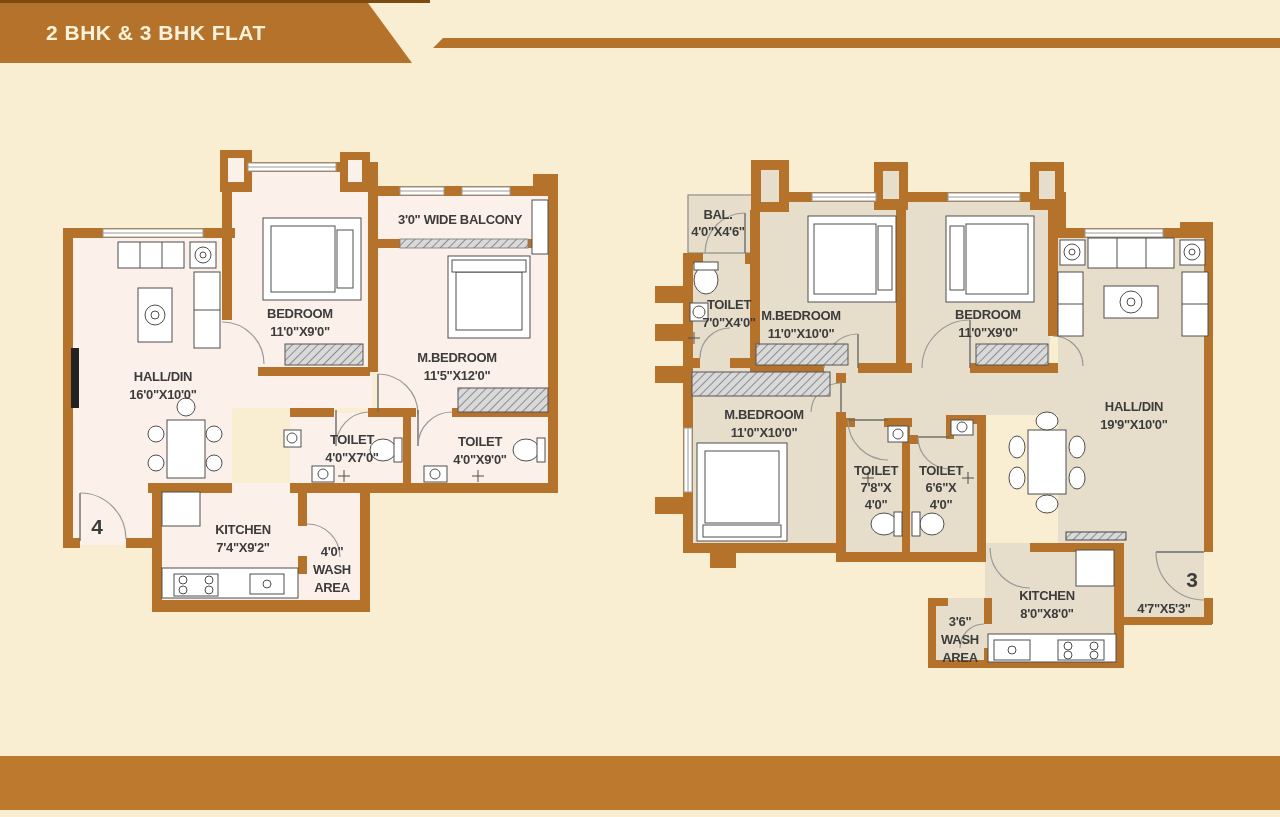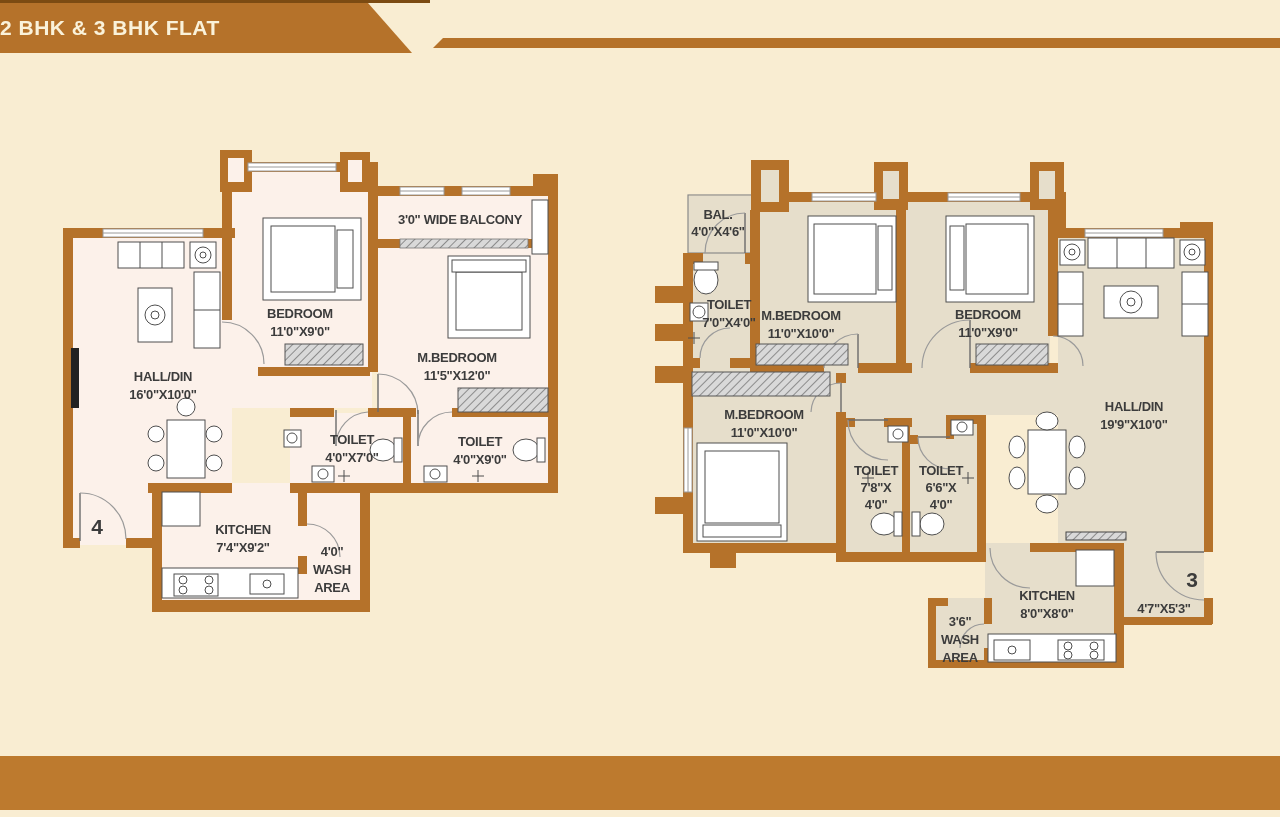--- a/index.html
+++ b/index.html
@@ -4,23 +4,23 @@
 <style>
   :root{
     --page_bg:#f9edd2; --band:#bd7a2e; --banner:#b5722a; --banner_text:#faf2da;
     --wall:#b5722a; --left_floor:#fcf1ea; --right_floor:#e6decb; --text:#3c3c3c;
     --line:#4f4f4f; --top_line:#7c4b12;
   }
   html,body{margin:0;padding:0;}
   body{width:1280px;height:817px;position:relative;overflow:hidden;
        background:var(--page_bg);font-family:"Liberation Sans",sans-serif;}
   .topline{position:absolute;left:0;top:0;width:430px;height:3px;background:var(--top_line);}
-  .banner{position:absolute;left:0;top:3px;width:418px;height:50px;background:var(--banner);
+  .banner{position:absolute;left:0;top:3px;width:418px;height:60px;background:var(--banner);
           clip-path:polygon(0 0,368px 0,412px 100%,0 100%);
-          display:flex;align-items:center;box-sizing:border-box;}
+          display:flex;align-items:center;padding-left:46px;box-sizing:border-box;}
   .banner span{color:var(--banner_text);font-size:21px;font-weight:bold;letter-spacing:.5px;}
   .stripe{position:absolute;left:433px;top:38px;width:847px;height:10px;background:var(--banner);
           clip-path:polygon(10px 0,100% 0,100% 100%,0 100%);}
   .band{position:absolute;left:0;top:756px;width:1280px;height:54px;background:var(--band);}
   svg{position:absolute;}
   .plan-left{left:55px;top:140px;}
   .plan-right{left:640px;top:140px;}
   .rm{font:700 13px "Liberation Sans",sans-serif;fill:var(--text);text-anchor:middle;letter-spacing:-.3px;}
   .un{font:700 21px "Liberation Sans",sans-serif;fill:var(--text);text-anchor:middle;}
   .fu{fill:#ffffff;stroke:var(--line);stroke-width:1;}

